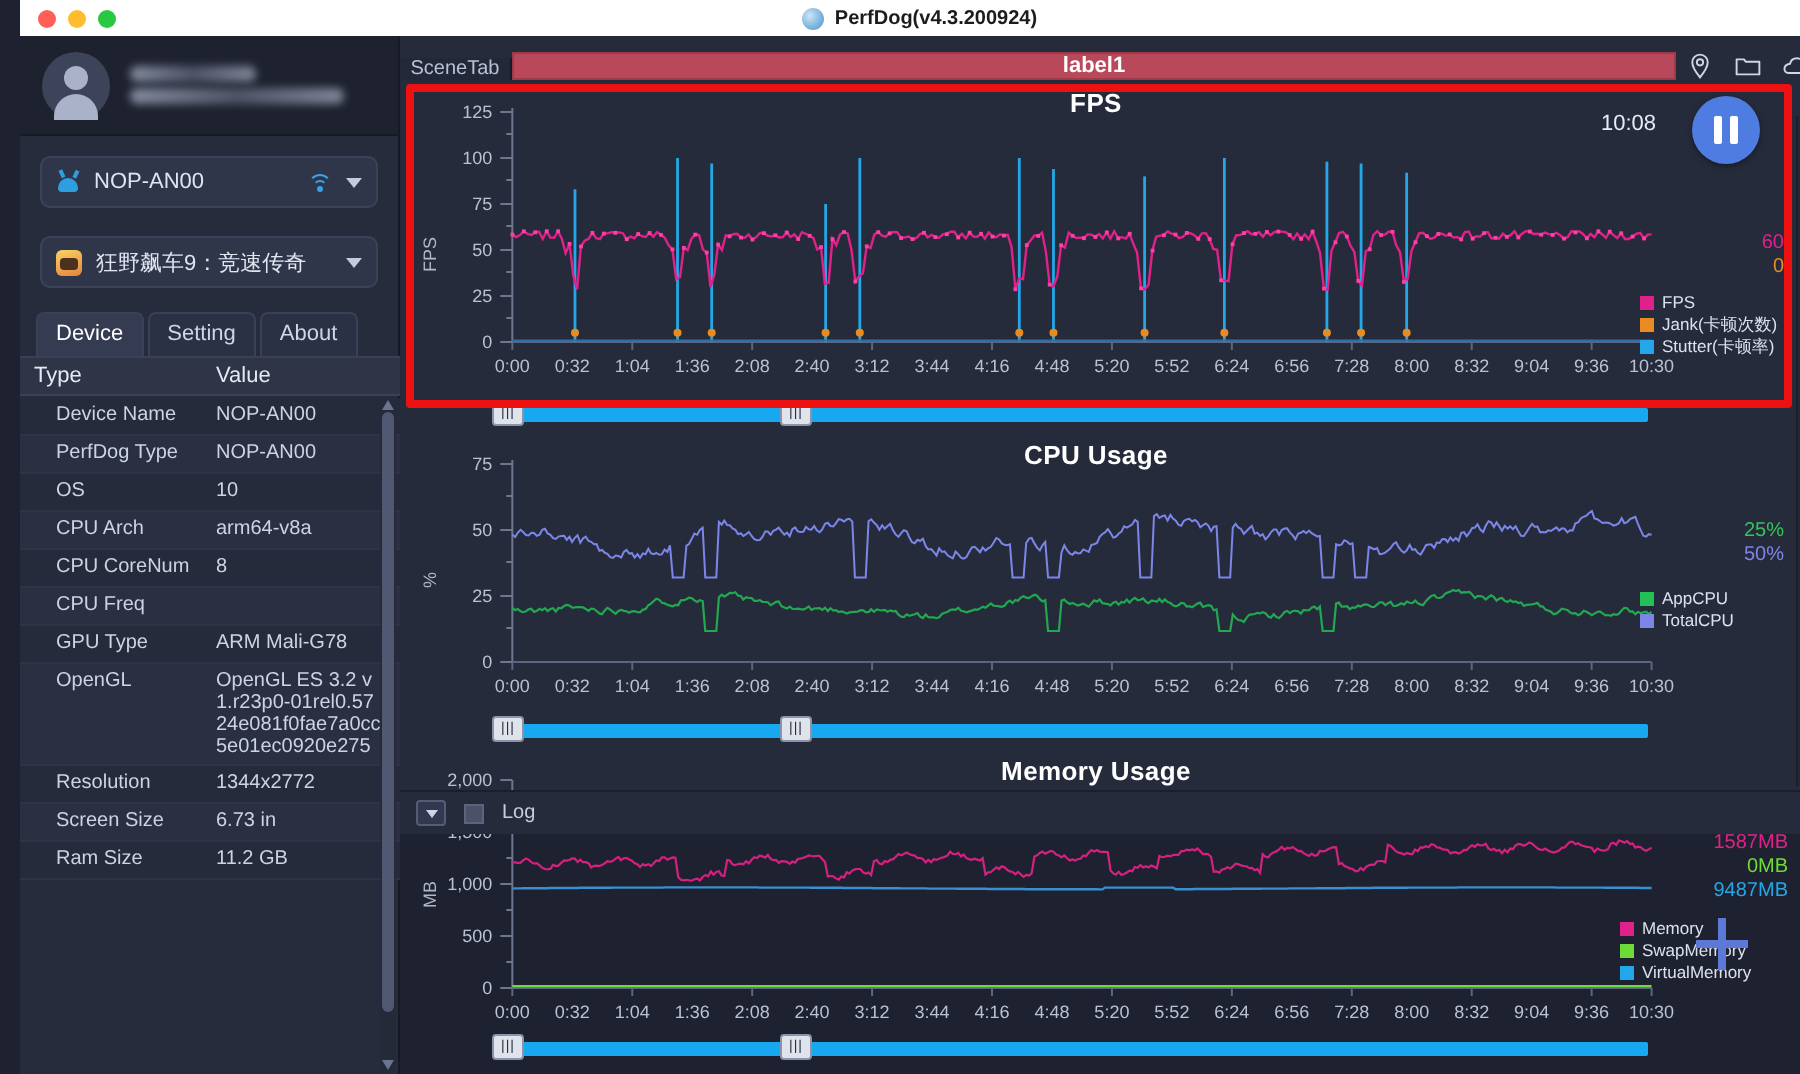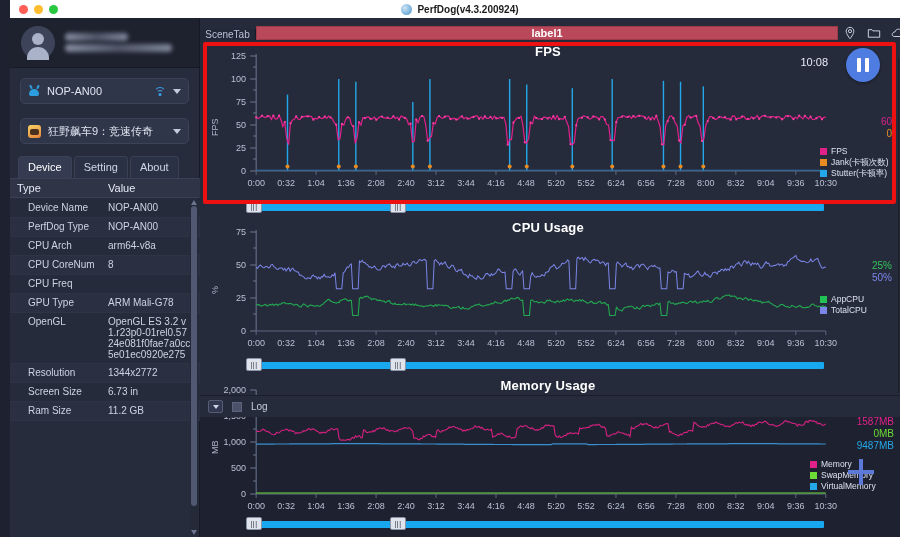--- a/index.html
+++ b/index.html
@@ -314,20 +314,24 @@
         <div class="c2">Value</div>
       </div>
       <div class="ti-body" id="info-rows">
           <div class="ti-row">
             <div class="k">Device Name</div>
             <div class="v">NOP-AN00</div>
           </div>
           <div class="ti-row">
             <div class="k">PerfDog Type</div>
             <div class="v">NOP-AN00</div>
+          </div>
+          <div class="ti-row">
+            <div class="k">OS</div>
+            <div class="v">10</div>
           </div>
           <div class="ti-row">
             <div class="k">CPU Arch</div>
             <div class="v">arm64-v8a</div>
           </div>
           <div class="ti-row">
             <div class="k">CPU CoreNum</div>
             <div class="v">8</div>
           </div>
           <div class="ti-row">

